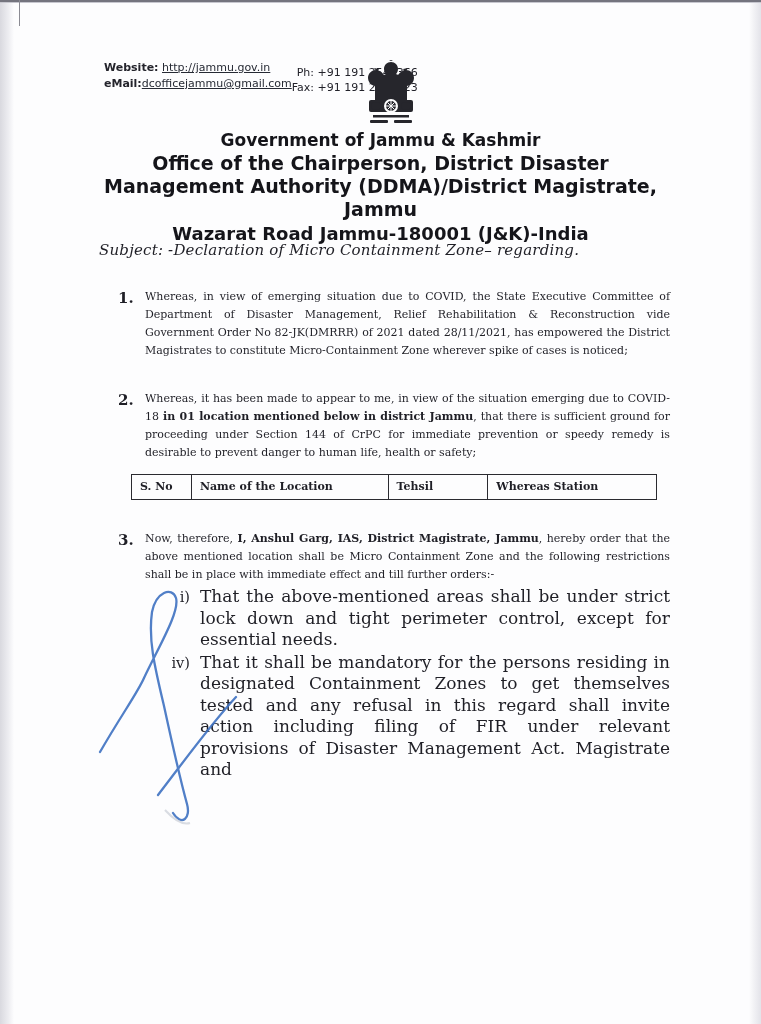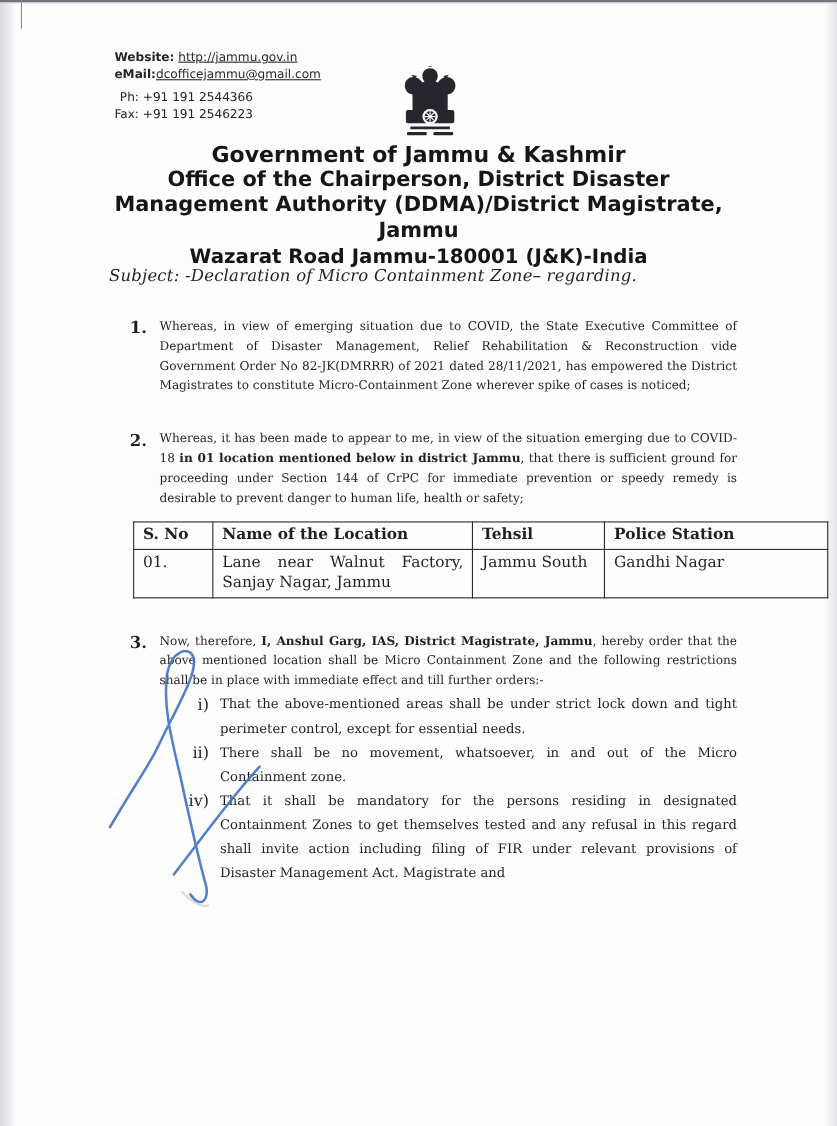--- a/index.html
+++ b/index.html
@@ -17,62 +17,62 @@
   .edge-right {
     position:absolute; right:0; top:0; width:12px; height:1024px;
     background:linear-gradient(to left, #e3e3e9, #f2f2f5 60%, rgba(255,255,255,0));
   }
   .edge-top { position:absolute; left:0; top:0; width:761px; height:2px; background:#74747e; }
   .edge-top2 { position:absolute; left:0; top:2px; width:761px; height:1px; background:#c7c7cf; }
   .scratch { position:absolute; left:19px; top:0; width:1px; height:26px; background:#8b8b93; }
 
   
   .topbar {
-    position:absolute; left:104px; top:44px; width:622px;
+    position:absolute; left:104px; top:60px; width:622px;
     display:flex; justify-content:flex-start; align-items:flex-start;
-    font-family:"DejaVu Sans", sans-serif; font-size:11px; color:#24242c;flex-direction:column;
+    font-family:"DejaVu Sans", sans-serif; font-size:11px; color:#24242c;
   }
   .contact { line-height:16px; }
   .contact .lbl { font-weight:bold; }
   .contact a { color:#262a34; text-decoration:underline; }
   .phones { text-align:right; line-height:15px; padding-top:5px; color:#22222a; }
 
   .emblem { position:absolute; left:353px; top:60px; width:76px; height:72px; }
 
   
   .head { position:absolute; left:0; top:130px; width:761px; text-align:center;
           font-family:"DejaVu Sans", sans-serif; font-weight:bold; color:#15151a; }
-  .head .h1 { font-size:20px; line-height:21px; }
+  .head .h1 { font-size:17px; line-height:21px; }
   .head .h2 { font-size:19px; line-height:23px; max-width:590px; margin:1px auto 3px; }
   .head .h3 { font-size:18px; line-height:18px; margin-top:4px; }
 
   .subject { position:absolute; left:99px; top:241px; width:560px;
              font-size:15px; letter-spacing:.2px;font-style:italic; }
 
   
   .bodytext { position:absolute; left:118px; top:288px; width:552px; }
   .clause { display:flex; margin-bottom:30px; }
   .clause .num { font-weight:bold; width:27px; flex:0 0 27px; font-size:15px; line-height:21.5px; }
   .clause .txt { flex:1; text-align:justify; font-size:11px; line-height:18px; }
   .b { font-weight:bold; }
 
   table.zone {
-    border-collapse:collapse; margin:-18px 0 30px 3px; width:632px;
-    font-size:14px; line-height:19px;
+    border-collapse:collapse; margin:-18px 0 30px 13px; width:526px;
+    font-size:11px; line-height:19px;
   }
   table.zone th, table.zone td {
     border:1.5px solid #2a2a30; padding:2px 8px 3px; vertical-align:top; text-align:left;
   }
   table.zone th { font-weight:bold; white-space:nowrap; }
   table.zone td.just { text-align:justify; }
   .col-sno { width:60px; } .col-name { width:197px; } .col-tehsil { width:100px; } .col-ps { width:169px; }
   .subitem { display:flex; margin:0 0 1px 52px; }
   .subitem .rn { width:30px; flex:0 0 30px; text-align:right; padding-right:10px;
                  font-size:14.6px; line-height:21.5px; }
-  .subitem .txt { flex:1; text-align:justify; font-size:12px; line-height:21.5px; }
+  .subitem .txt { flex:1; text-align:justify; font-size:17px; line-height:21.5px; }
 
   
   .pen { position:absolute; left:95px; top:585px; width:160px; height:250px; pointer-events:none; }
 </style>
 </head>
 <body>
 
 <div class="page">
   <div class="edge-left"></div>
   <div class="edge-right"></div>
@@ -146,44 +146,34 @@
         <col class="col-sno">
           <col class="col-name">
           <col class="col-tehsil">
           <col class="col-ps">
       </colgroup>
       <tbody>
           <tr>
         <th>S. No</th>
         <th>Name of the Location</th>
         <th>Tehsil</th>
-        <th>Police Station</th>
-      </tr>
-      <tr>
-        <td>01.</td>
-        <td class="just">Lane near Walnut Factory, Sanjay Nagar, Jammu</td>
-        <td>Jammu South</td>
-        <td>Gandhi Nagar</td>
+        <th>Whereas Station</th>
       </tr>
     </tbody>
       </table>
 
     <div class="clause" style="margin-bottom:2px;">
       <div class="num">3.</div>
       <div class="txt"><span>Now, therefore, </span><span class="b">I, Anshul Garg, IAS, District Magistrate, Jammu</span><span>, hereby order that the above mentioned location shall be Micro Containment Zone and the following restrictions shall be in place with immediate effect and till further orders:-</span></div>
     </div>
 
     <div>
       <div class="subitem">
         <div class="rn">i)</div>
         <div class="txt"><span>That the above-mentioned areas shall be under strict lock down and tight perimeter control, except for essential needs.</span></div>
-      </div>
-      <div class="subitem">
-        <div class="rn">ii)</div>
-        <div class="txt"><span>There shall be no movement, whatsoever, in and out of the Micro Containment zone.</span></div>
       </div>
       <div class="subitem">
         <div class="rn">iv)</div>
         <div class="txt"><span>That it shall be mandatory for the persons residing in designated Containment Zones to get themselves tested and any refusal in this regard shall invite action including filing of FIR under relevant provisions of Disaster Management Act. Magistrate and</span></div>
       </div>
     </div>
   </div>
 
   <svg class="pen" viewBox="0 0 160 250">
     <g fill="none" stroke="#3f72c2" stroke-width="2.3" stroke-linecap="round" opacity="0.9">

